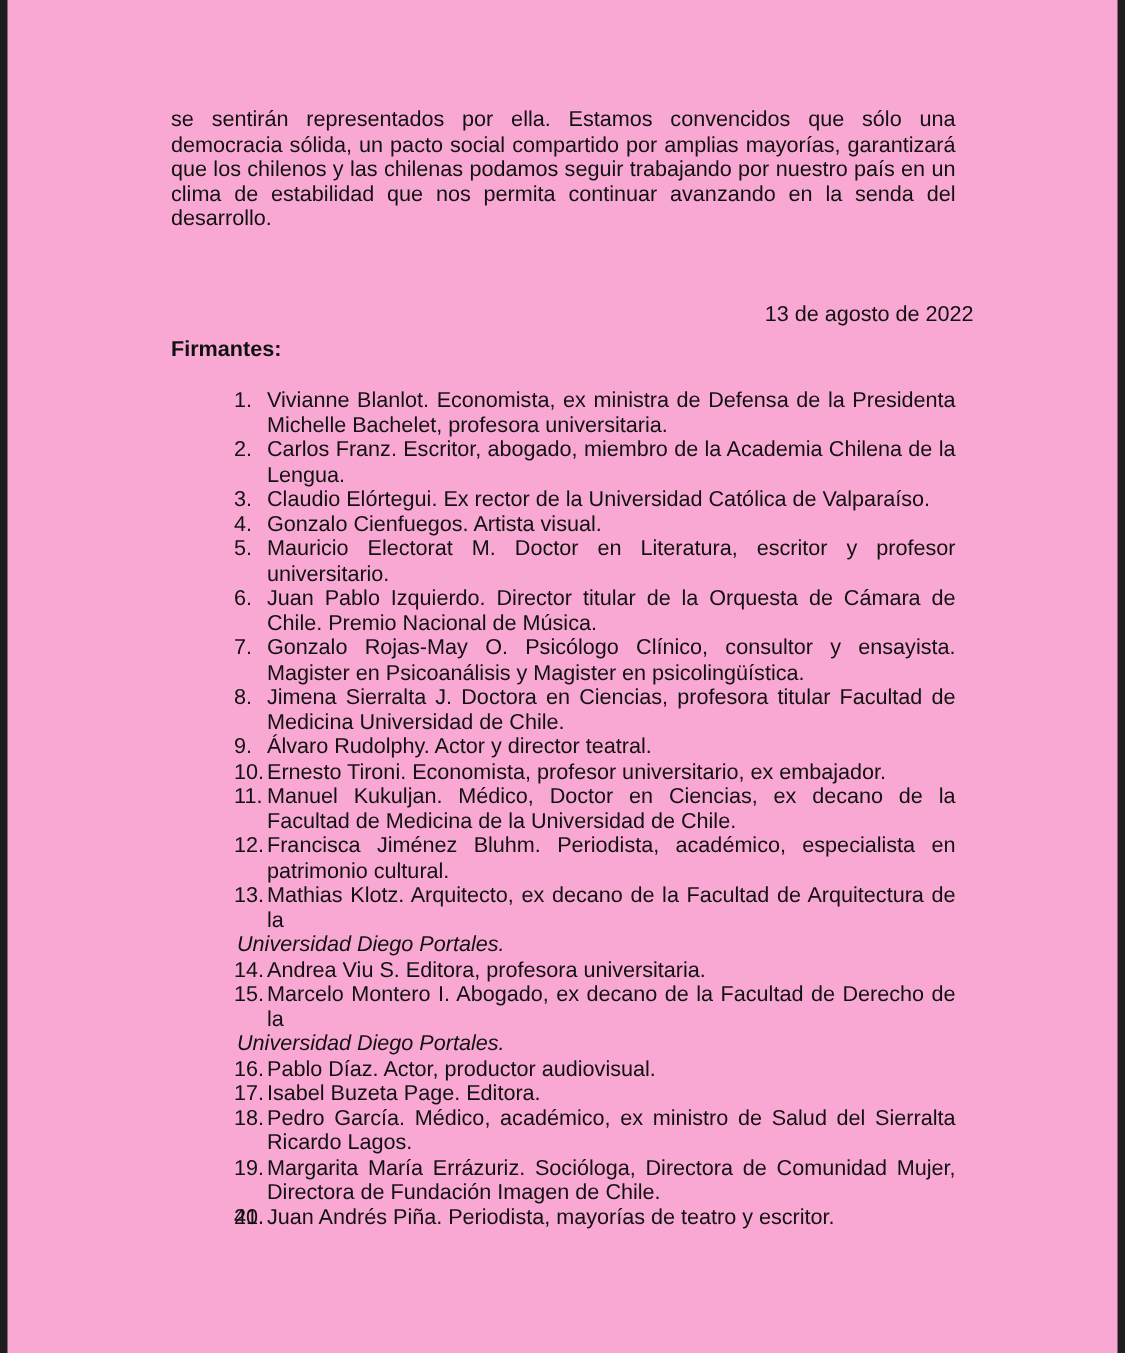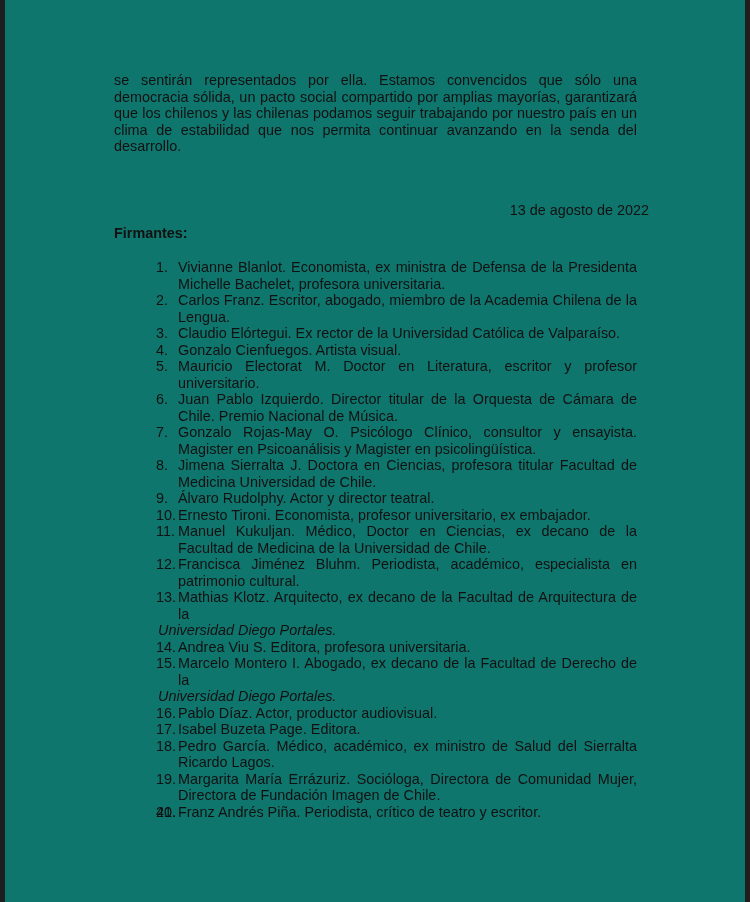--- a/index.html
+++ b/index.html
@@ -9,21 +9,21 @@
       height: 902px;
       overflow: hidden;
       background: #1e1e1e;
     }
     .page {
       position: absolute;
       left: 5px;
       top: 0;
       width: 740px;
       height: 902px;
-      background: #0f766e;
+      background: #f9a8d4;
       font-family: "Liberation Sans", sans-serif;
       color: #111111;
       font-size: 14.4px;
       line-height: 16.5px;
     }
     .para {
       position: absolute;
       left: 109px;
       top: 72px;
       width: 523px;
@@ -94,15 +94,15 @@
     <li class="item"><span class="num">11.</span><span>Manuel Kukuljan. Médico, Doctor en Ciencias, ex decano de la Facultad de Medicina de la Universidad de Chile.</span></li>
     <li class="item"><span class="num">12.</span><span>Francisca Jiménez Bluhm. Periodista, académico, especialista en patrimonio cultural.</span></li>
     <li class="item"><span class="num">13.</span><span>Mathias Klotz. Arquitecto, ex decano de la Facultad de Arquitectura de la</span><span class="tail">Universidad Diego Portales.</span></li>
     <li class="item"><span class="num">14.</span><span>Andrea Viu S. Editora, profesora universitaria.</span></li>
     <li class="item"><span class="num">15.</span><span>Marcelo Montero I. Abogado, ex decano de la Facultad de Derecho de la</span><span class="tail">Universidad Diego Portales.</span></li>
     <li class="item"><span class="num">16.</span><span>Pablo Díaz. Actor, productor audiovisual.</span></li>
     <li class="item"><span class="num">17.</span><span>Isabel Buzeta Page. Editora.</span></li>
     <li class="item"><span class="num">18.</span><span>Pedro García. Médico, académico, ex ministro de Salud del Sierralta Ricardo Lagos.</span></li>
     <li class="item"><span class="num">19.</span><span>Margarita María Errázuriz. Socióloga, Directora de Comunidad Mujer, Directora de Fundación Imagen de Chile.</span></li>
     <li class="item"><span class="num">40.</span></li>
-    <li class="item"><span class="num">21.</span><span>Franz Andrés Piña. Periodista, crítico de teatro y escritor.</span></li>
+    <li class="item"><span class="num">21.</span><span>Juan Andrés Piña. Periodista, mayorías de teatro y escritor.</span></li>
   </ol>
 </div>
 
 </body></html>

